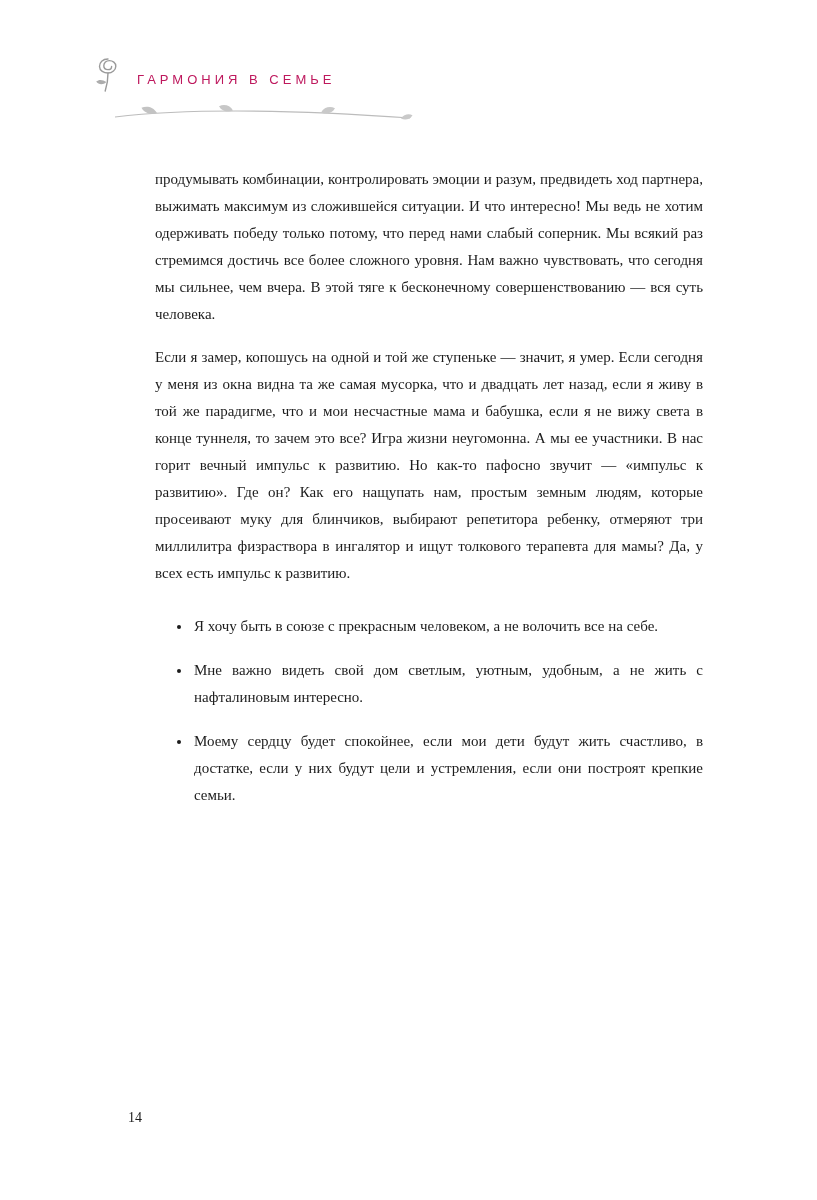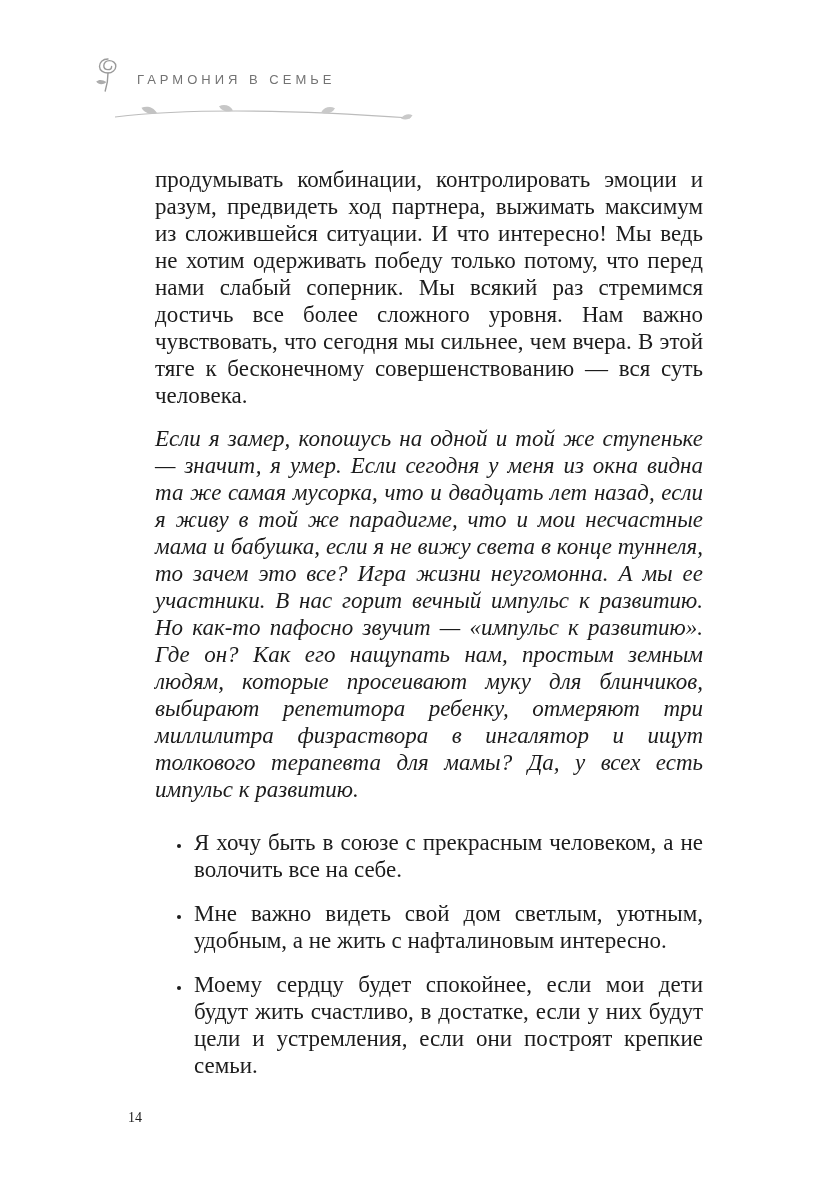--- a/index.html
+++ b/index.html
@@ -24,45 +24,44 @@
   .header-row {
     display: flex;
     align-items: center;
     gap: 14px;
   }
   .header-title {
     font-family: "Liberation Sans", sans-serif;
     font-size: 13px;
     font-weight: 500;
     letter-spacing: 4px;
-    color: #737373;
+    color: #be185d;
     white-space: nowrap;
     padding-top: 4px;
   }
   .flourish {
     margin-top: 6px;
     margin-left: 20px;
     line-height: 0;
   }
   .content {
     position: absolute;
     top: 166px;
     left: 155px;
     width: 548px;
-    font-size: 23px;
+    font-size: 15px;
     line-height: 27px;
     text-align: justify;
     hyphens: auto;
   }
   .content p {
     margin: 0 0 14px 0;
   }
   .content p + p {
     margin-top: 16px;
-    font-style: italic;
   }
   .bullet-list {
     margin: 26px 0 0 0;
     padding-left: 37px;
   }
   .bullet-list li {
     margin-bottom: 17px;
     padding-left: 2px;
   }
   .bullet-list li::marker {

